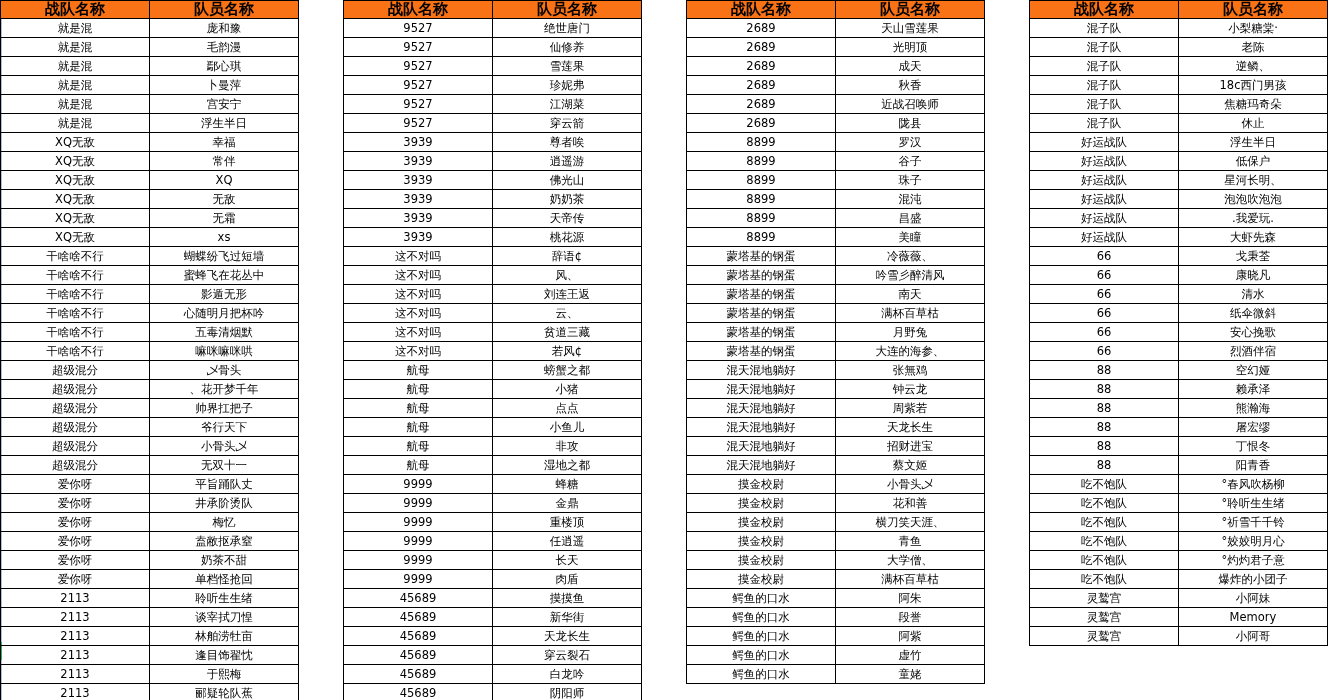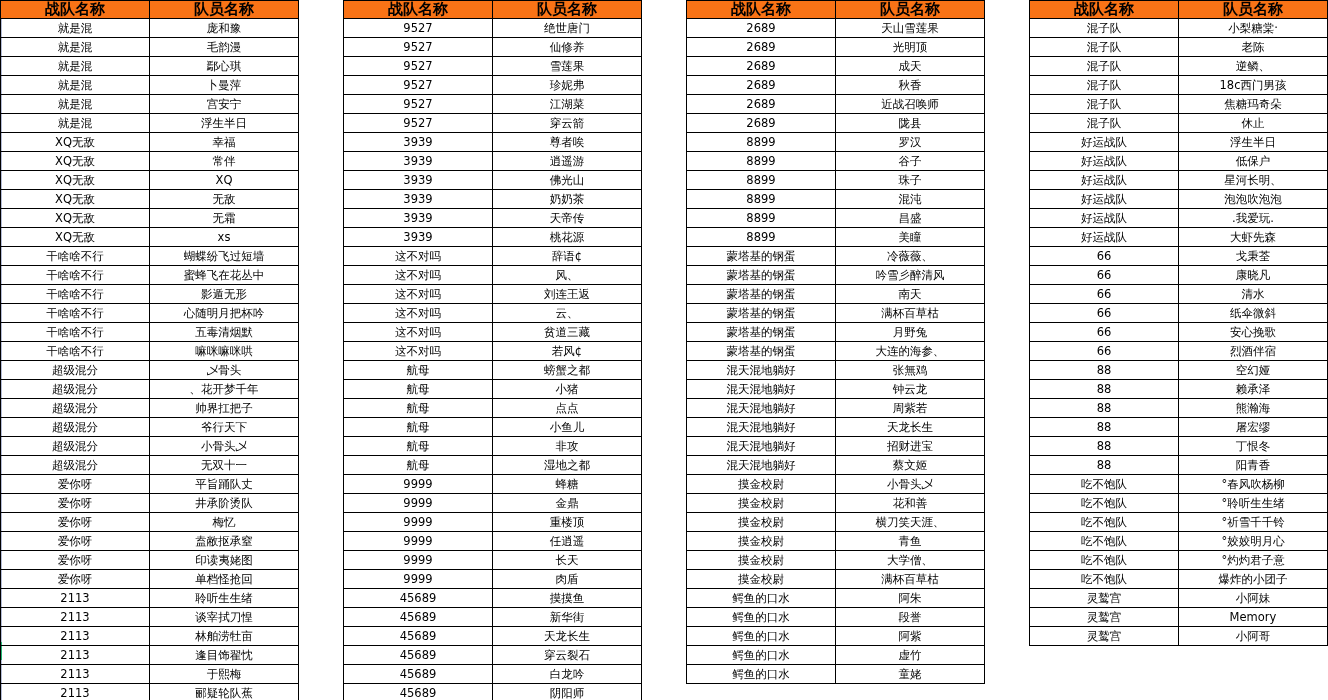--- a/index.html
+++ b/index.html
@@ -139,21 +139,21 @@
       <tr>
         <td>爱你呀</td>
         <td>梅忆</td>
       </tr>
       <tr>
         <td>爱你呀</td>
         <td>盍敝抠承窒</td>
       </tr>
       <tr>
         <td>爱你呀</td>
-        <td>印读夷姥图</td>
+        <td>奶茶不甜</td>
       </tr>
       <tr>
         <td>爱你呀</td>
         <td>单档怪抢回</td>
       </tr>
       <tr>
         <td>2113</td>
         <td>聆听生生绪</td>
       </tr>
       <tr>

